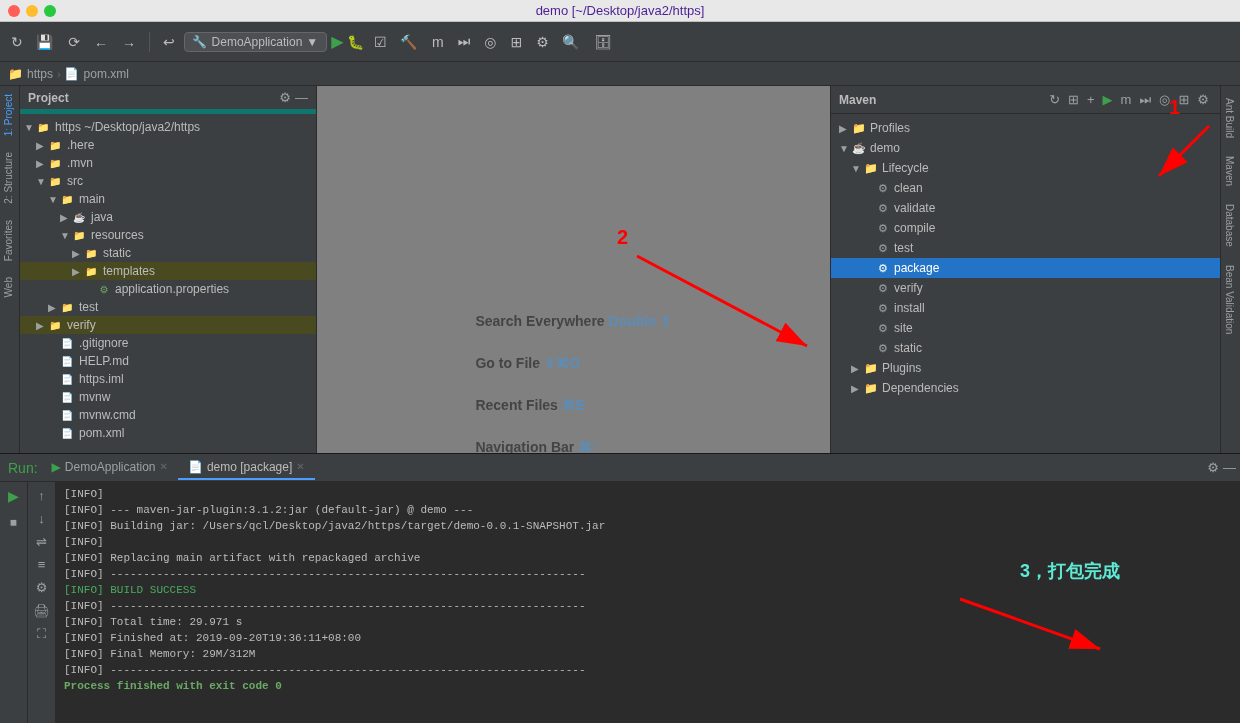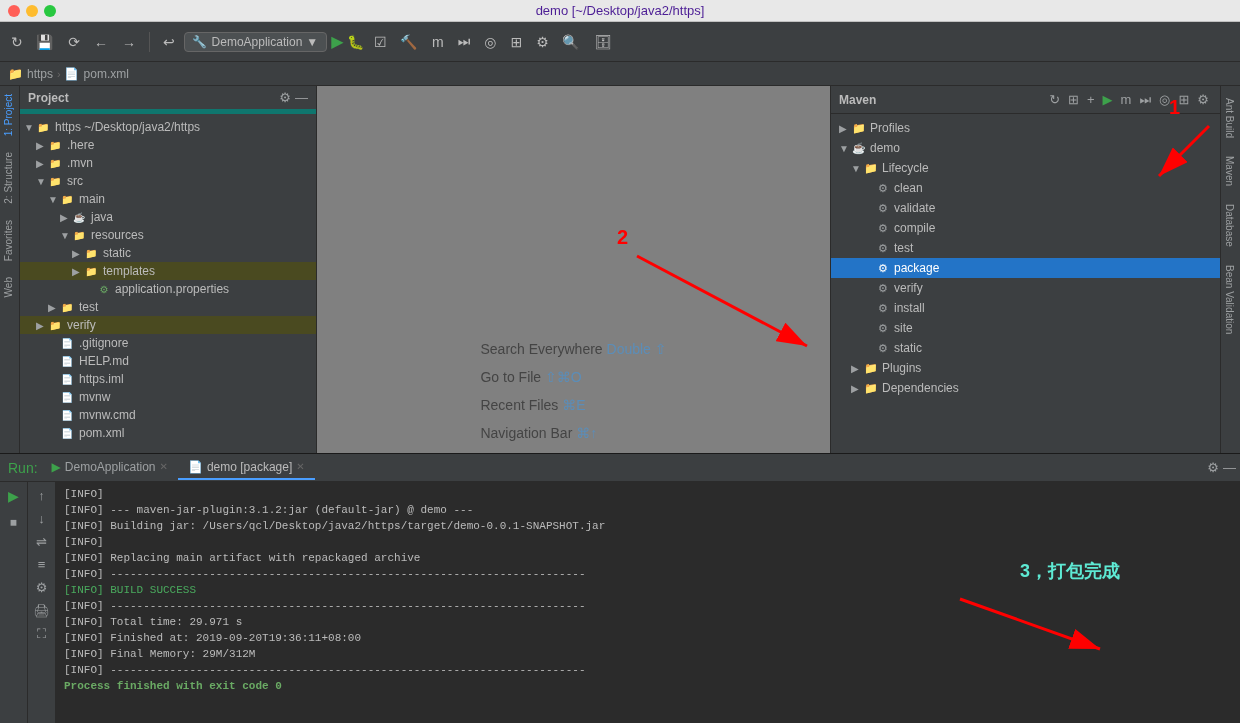--- a/index.html
+++ b/index.html
@@ -159,22 +159,23 @@
       display: flex;
       align-items: center;
       justify-content: center;
       flex-direction: column;
       gap: 16px;
       position: relative;
     }
     .editor-hint {
       display: flex;
       flex-direction: column;
-      gap: 12px;
+      gap: 26px;
       align-items: flex-start;
+      font-weight: bold;
     }
     .hint-line {
       font-size: 14px;
       color: #444;
     }
     .hint-shortcut { color: #5b8db8; }
 
     
     .maven-panel {
       width: 390px;

